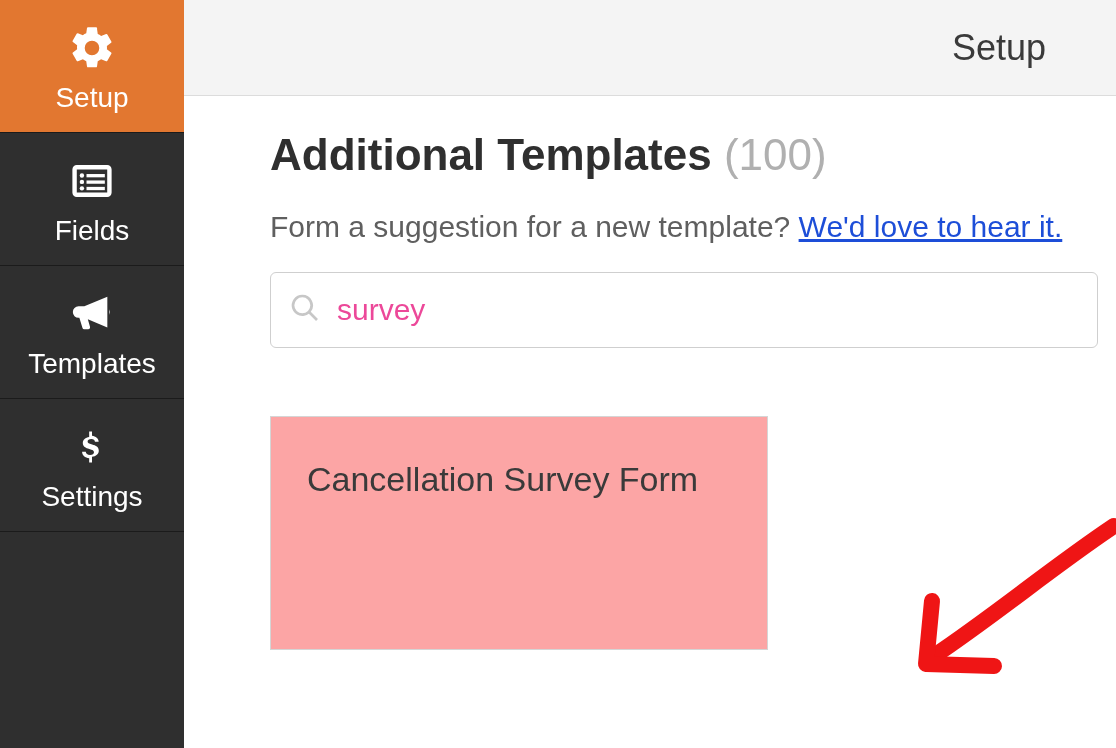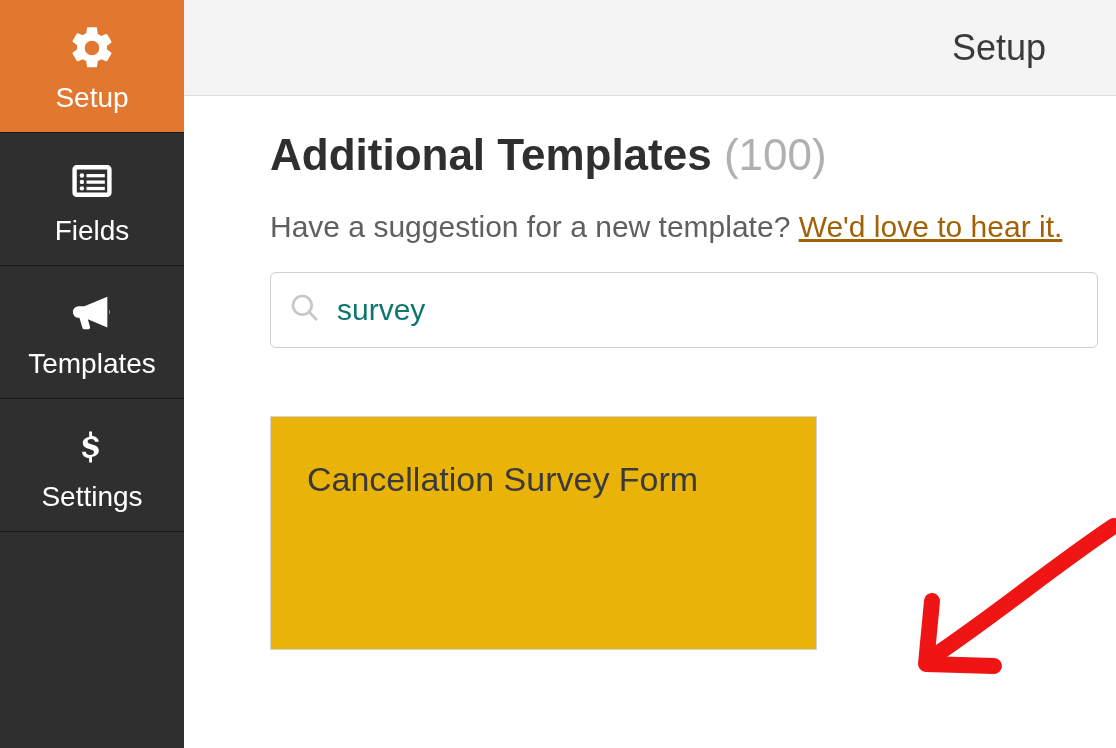--- a/index.html
+++ b/index.html
@@ -62,21 +62,21 @@
     font-weight: 600;
     color: #2f2f2f;
   }
   .heading .count { color: #b0b0b0; font-weight: 400; }
   .subtext {
     margin-top: 30px;
     font-size: 30px;
     color: #5f5f5f;
   }
   .subtext a {
-    color: #a16207;
+    color: #1d4ed8;
     text-decoration: underline;
   }
 
   
   .search-wrap {
     margin-top: 28px;
     height: 76px;
     border: 1px solid #cfcfcf;
     border-radius: 6px;
     display: flex;
@@ -85,33 +85,33 @@
     gap: 16px;
     width: 846px;
     max-width: 100%;
   }
   .search-wrap svg { fill: #c7c7c7; }
   .search-input {
     flex: 1;
     border: none;
     outline: none;
     font-size: 30px;
-    color: #0f766e;
+    color: #ec4899;
     background: transparent;
   }
 
   
   .card {
     margin-top: 68px;
-    width: 547px;
+    width: 498px;
     height: 234px;
     border: 1px solid #d5d5d5;
     padding: 40px 36px;
     cursor: pointer;
-    background: #eab308;
+    background: #fca5a5;
     position: relative;
   }
   .card-title {
     font-size: 34px;
     color: #3a3a3a;
     line-height: 1.35;
     font-weight: 400;
   }
 
   
@@ -175,21 +175,21 @@
     <span class="topbar-title">Setup</span>
   </div>
 
   <div class="content">
     <h1 class="heading">
       <span>Additional Templates</span>
       <span class="count">(100)</span>
     </h1>
 
     <p class="subtext">
-      <span>Have a suggestion for a new template? </span><a href="#">We'd love to hear it.</a>
+      <span>Form a suggestion for a new template? </span><a href="#">We'd love to hear it.</a>
     </p>
 
     <div class="search-wrap">
       <span>
         <svg viewBox="0 0 24 24" width="32" height="32">
             <path d="M10 2a8 8 0 0 1 6.32 12.9l5.39 5.39-1.42 1.42-5.39-5.39A8 8 0 1 1 10 2Zm0 2a6 6 0 1 0 0 12 6 6 0 0 0 0-12Z"></path>
           </svg>
       </span>
       <input class="search-input" type="text" value="survey" style="">
     </div>

